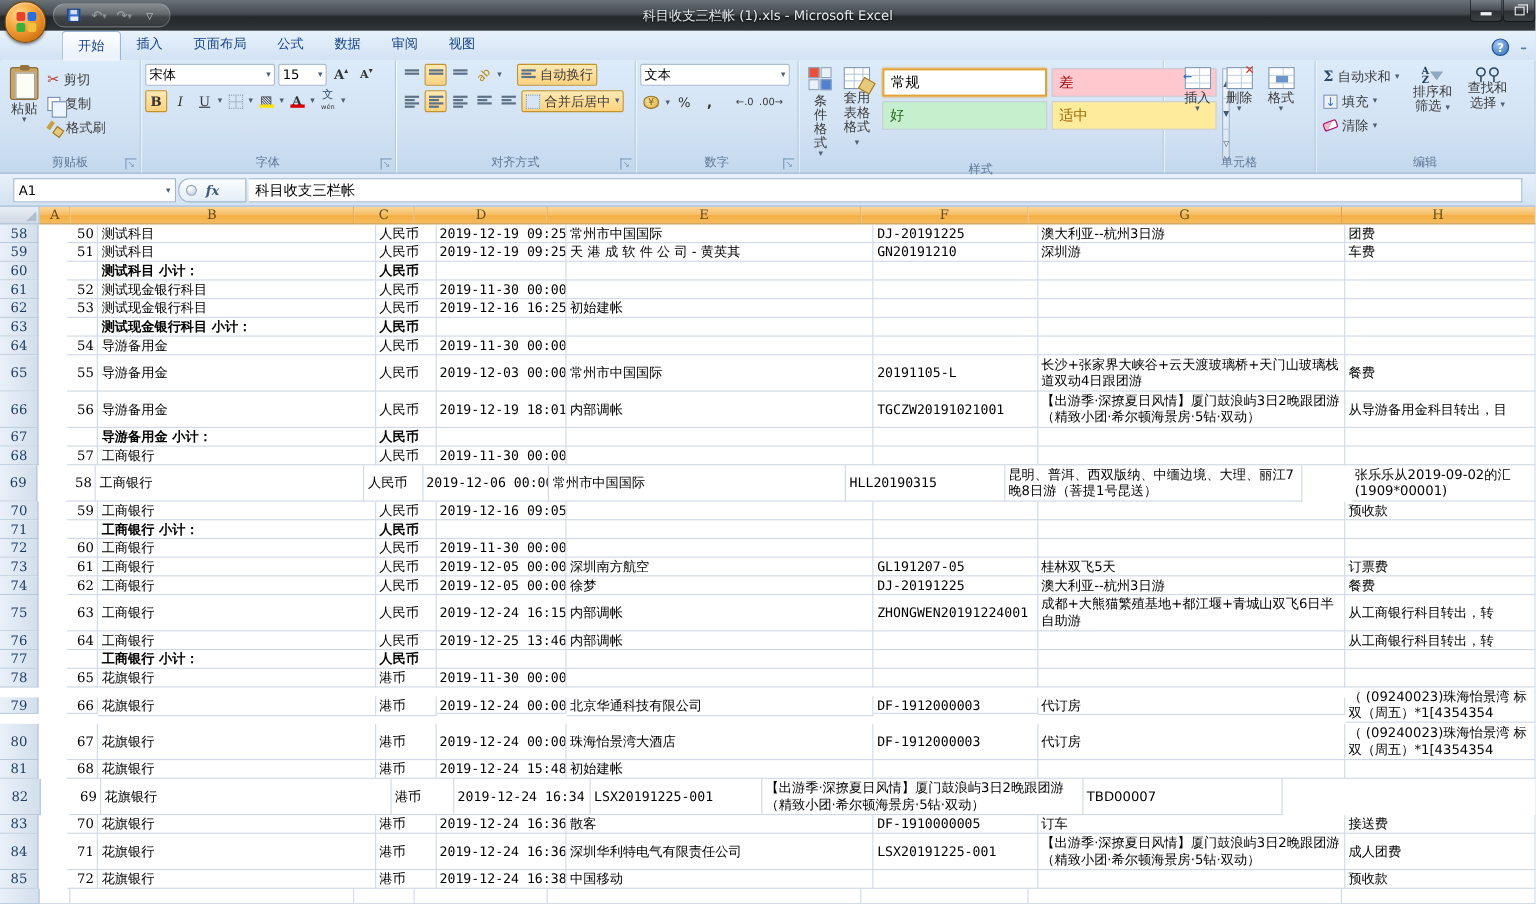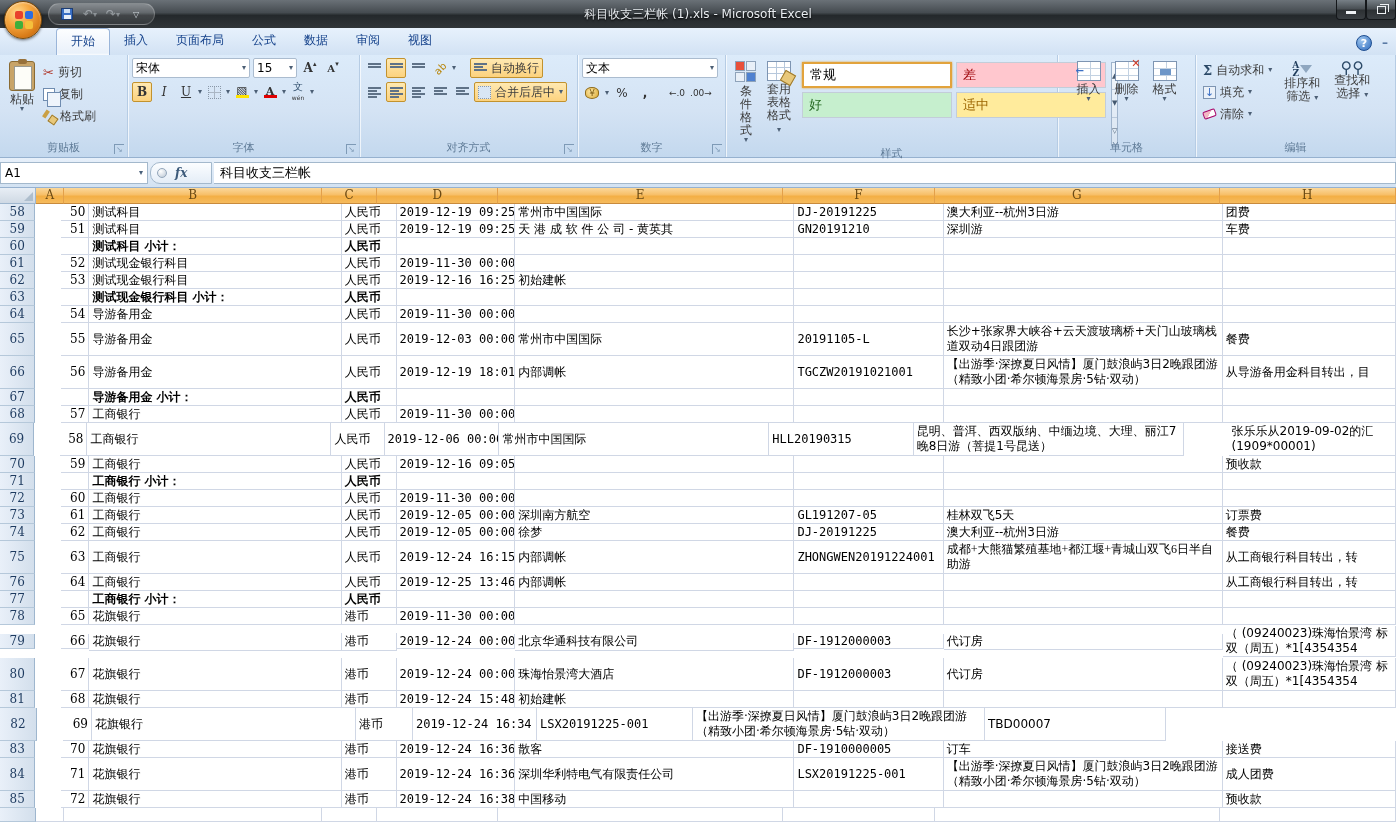--- a/index.html
+++ b/index.html
@@ -110,21 +110,21 @@
 
   
   .sigma { font-size:13px; font-weight:bold; color:#2c4a68; font-family:"DejaVu Serif",serif; }
   .fill-ic { color:#3a6fc4; font-size:11px; border:1px solid #7e95b2; width:13px; height:13px; display:inline-flex; align-items:center; justify-content:center; background:#eaf1f9; }
   .eraser { width:13px; height:8px; background:linear-gradient(135deg,#f3b8c4 50%,#fff 50%); border:1px solid #a06; transform:rotate(-20deg); border-radius:2px; }
   .az-ic { font-size:9px; font-weight:bold; color:#1f3c5c; line-height:8px; text-align:center; font-family:"DejaVu Serif",serif; }
   .funnel { width:0; height:0; border-left:6px solid transparent; border-right:6px solid transparent; border-top:8px solid #8fa7c0; position:relative; }
   .binoc { color:#2c4a68; font-size:16px; }
 
   
-  .fbar { height:30px; background:linear-gradient(180deg,#e7f0fa,#d3e2f2); border-bottom:1px solid #96b1cf; display:flex; align-items:center; padding:3px 0; gap:2px; }
+  .fbar { height:30px; background:linear-gradient(180deg,#e7f0fa,#d3e2f2); border-bottom:1px solid #96b1cf; display:flex; align-items:center; padding:3px 12px; gap:2px; }
   .namebox { width:148px; height:22px; background:#fff; border:1px solid #a3b8cc; display:flex; align-items:center; justify-content:space-between; padding:0 4px; }
   .nb-caret { color:#48607a; font-size:8px; }
   .fx-seg { width:62px; height:22px; background:linear-gradient(180deg,#fbfdff,#e4edf7); border:1px solid #a3b8cc; border-radius:10px 0 0 10px; display:flex; align-items:center; gap:8px; padding:0 6px; }
   .fx-dot { width:10px; height:10px; border-radius:50%; background:radial-gradient(circle at 35% 30%,#fff,#b9c6d4); border:1px solid #93a6ba; }
   .fx { font-family:"DejaVu Serif",serif; font-style:italic; font-weight:bold; color:#3c5a7a; }
   .finput { flex:1; height:22px; background:#fff; border:1px solid #a3b8cc; border-left:none; display:flex; align-items:center; padding:0 6px; font-size:13px; }
 
   
   .grid { flex:1; background:#fff; overflow:hidden; position:relative; }
   .ghead-row { display:flex; height:16px; }
@@ -680,21 +680,21 @@
           <div class="gcell" style="width: 181px;">餐费</div>
         </div>
         <div class="grow" style="height: 33px;">
           <div class="rowhead">75</div>
           <div class="gcell num" style="width: 29px;">63</div>
           <div class="gcell" style="width: 264px;">工商银行</div>
           <div class="gcell" style="width: 57px;">人民币</div>
           <div class="gcell mono" style="width: 124px;">2019-12-24 16:15</div>
           <div class="gcell" style="width: 292px;">内部调帐</div>
           <div class="gcell mono" style="width: 156px;">ZHONGWEN20191224001</div>
-          <div class="gcell wrap" style="width: 292px; font-family: Liberation Serif, serif;">成都+大熊猫繁殖基地+都江堰+青城山双飞6日半自助游</div>
+          <div class="gcell wrap" style="width: 292px;">成都+大熊猫繁殖基地+都江堰+青城山双飞6日半自助游</div>
           <div class="gcell wrap" style="width: 181px;">从工商银行科目转出，转</div>
         </div>
         <div class="grow" style="height: 17px;">
           <div class="rowhead">76</div>
           <div class="gcell num" style="width: 29px;">64</div>
           <div class="gcell" style="width: 264px;">工商银行</div>
           <div class="gcell" style="width: 57px;">人民币</div>
           <div class="gcell mono" style="width: 124px;">2019-12-25 13:46</div>
           <div class="gcell" style="width: 292px;">内部调帐</div>
           <div class="gcell mono" style="width: 156px;"></div>

